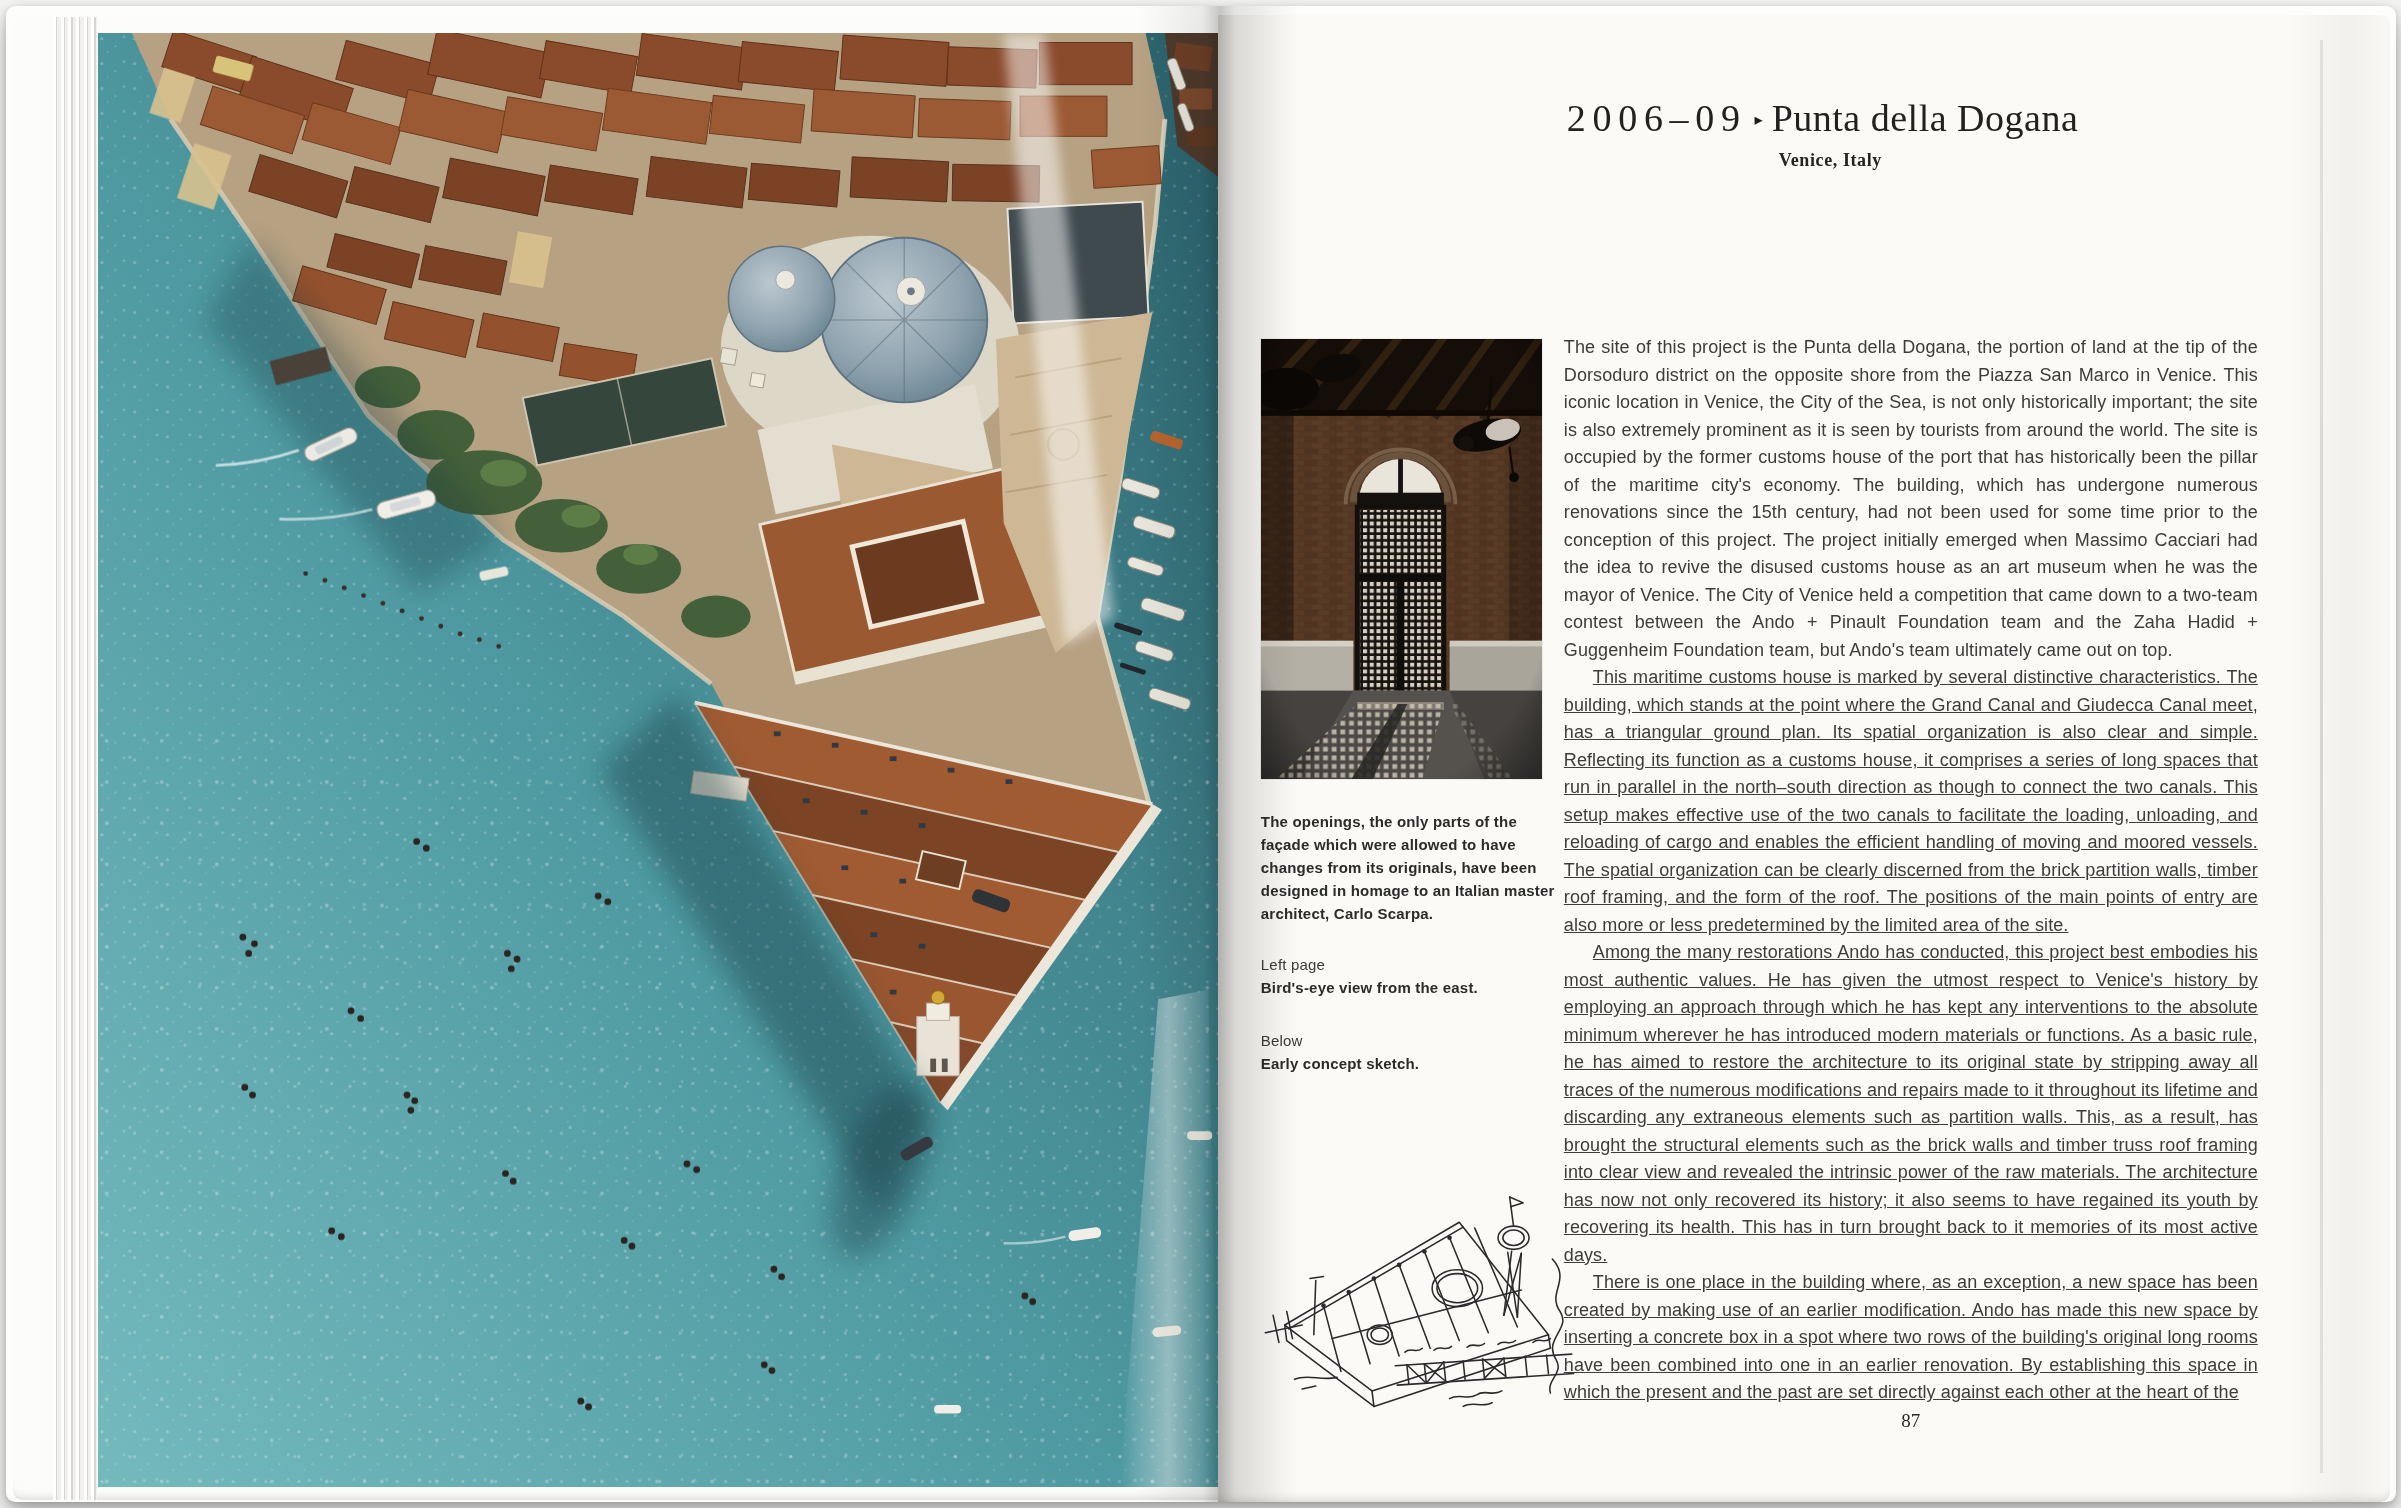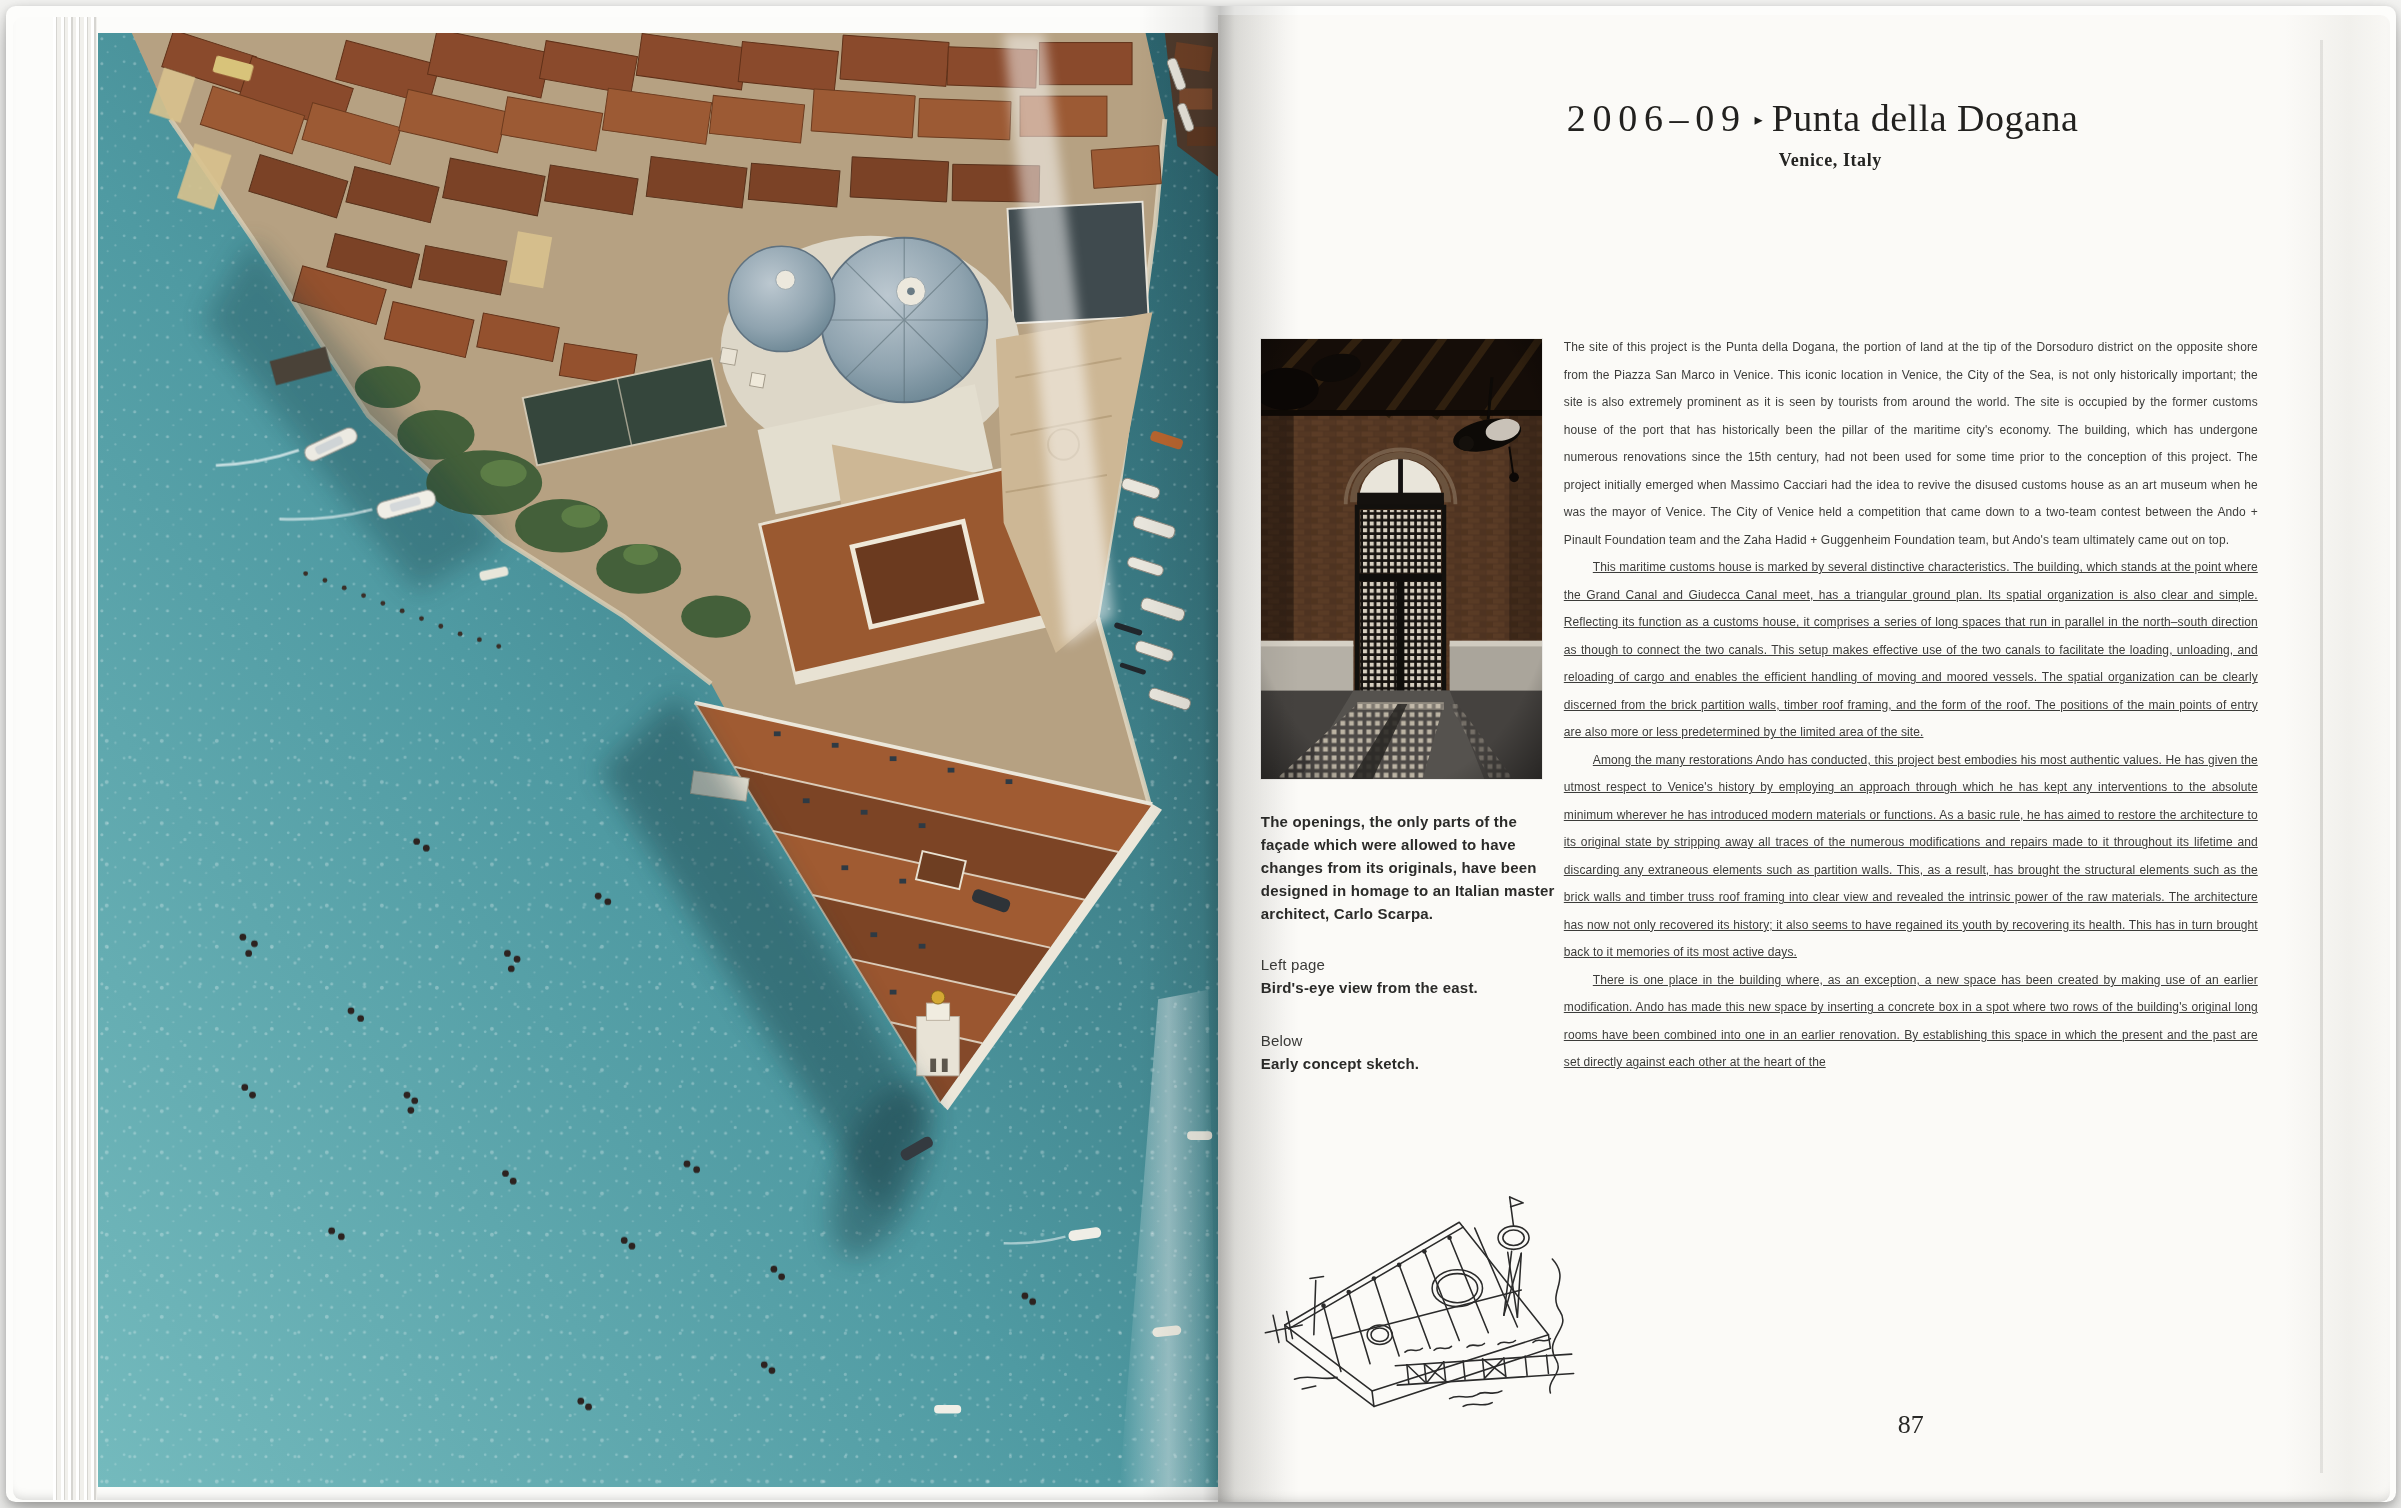--- a/index.html
+++ b/index.html
@@ -34,25 +34,25 @@
   .photo-small svg{width:100%;height:100%;display:block;}
   .cap{position:absolute;left:43px;width:294px;color:#2b2b29;font-size:15px;line-height:23px;
        font-weight:700;letter-spacing:0.2px;}
   .cap-main{top:795px;}
   .cap-left{top:938px;}
   .cap-below{top:1014px;}
   .cap .lbl{font-weight:400;color:#3a3a38;}
   .sketch{position:absolute;left:40px;top:1120px;width:323px;height:286px;}
   .sketch svg{width:100%;height:100%;display:block;}
   .bodycol{position:absolute;left:346px;top:319px;width:694px;color:#3c3c3a;
-           font-size:12px;line-height:27.5px;text-align:justify;letter-spacing:0.1px;}
+           font-size:18px;line-height:27.5px;text-align:justify;letter-spacing:0.1px;}
   .bodycol p{margin:0;}
   .bodycol p + p{text-indent:29px;text-decoration:underline;}
   .pageno{position:absolute;left:346px;top:1395px;width:694px;text-align:center;
-          font-family:"Liberation Serif",serif;font-size:26px;color:#2a2a28;}
+          font-family:"Liberation Serif",serif;font-size:19px;color:#2a2a28;}
 </style>
 </head>
 <body>
 
 <div class="stage">
   <div class="book">
 
     <div class="page-left">
       <div class="edge-stack"></div>
       <div class="photo-left">

